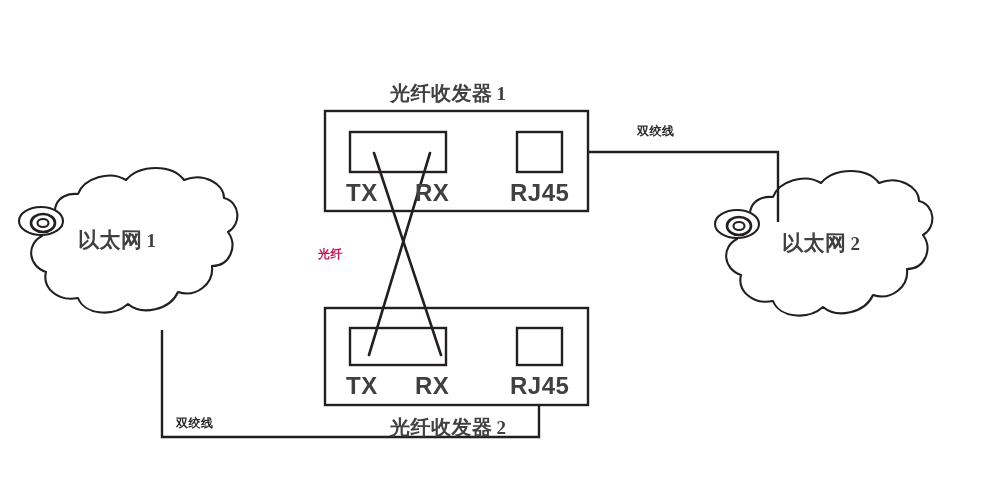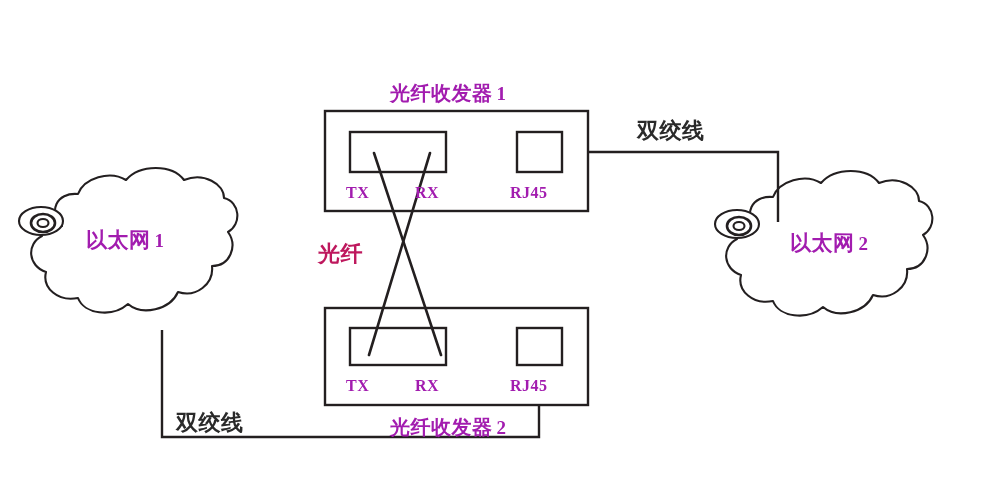--- a/index.html
+++ b/index.html
@@ -22,49 +22,48 @@
     position: absolute;
     left: 0;
     top: 0;
     width: 1003px;
     height: 497px;
     display: block;
   }
   .lbl {
     position: absolute;
     white-space: nowrap;
-    color: #a21caf;
+    color: #404040;
     font-weight: bold;
     letter-spacing: 0.5px;
     -webkit-font-smoothing: antialiased;
   }
   .lbl-cn {
     font-family: "DejaVu Sans", "Liberation Sans", sans-serif;
     font-weight: bold;
   }
   
   .device-title {
     font-size: 20px;
     line-height: 20px;
   }
   
   .cloud-name {
     font-size: 21px;
     line-height: 21px;
-    margin-left: 8px;
   }
   
   .port-label {
-    font-size: 16px;
+    font-size: 24px;
     line-height: 20px;
-    font-family: Liberation Serif, serif;
+    font-family: Liberation Sans, sans-serif;
   }
   
   .link-label {
-    font-size: 22px;
+    font-size: 12px;
     line-height: 18px;
   }
   .link-label.fiber {
     color: #be185d;
     font-weight: bold;
   }
   .link-label.twisted {
     color: #2a2a2a;
   }
   .suffix-num {

